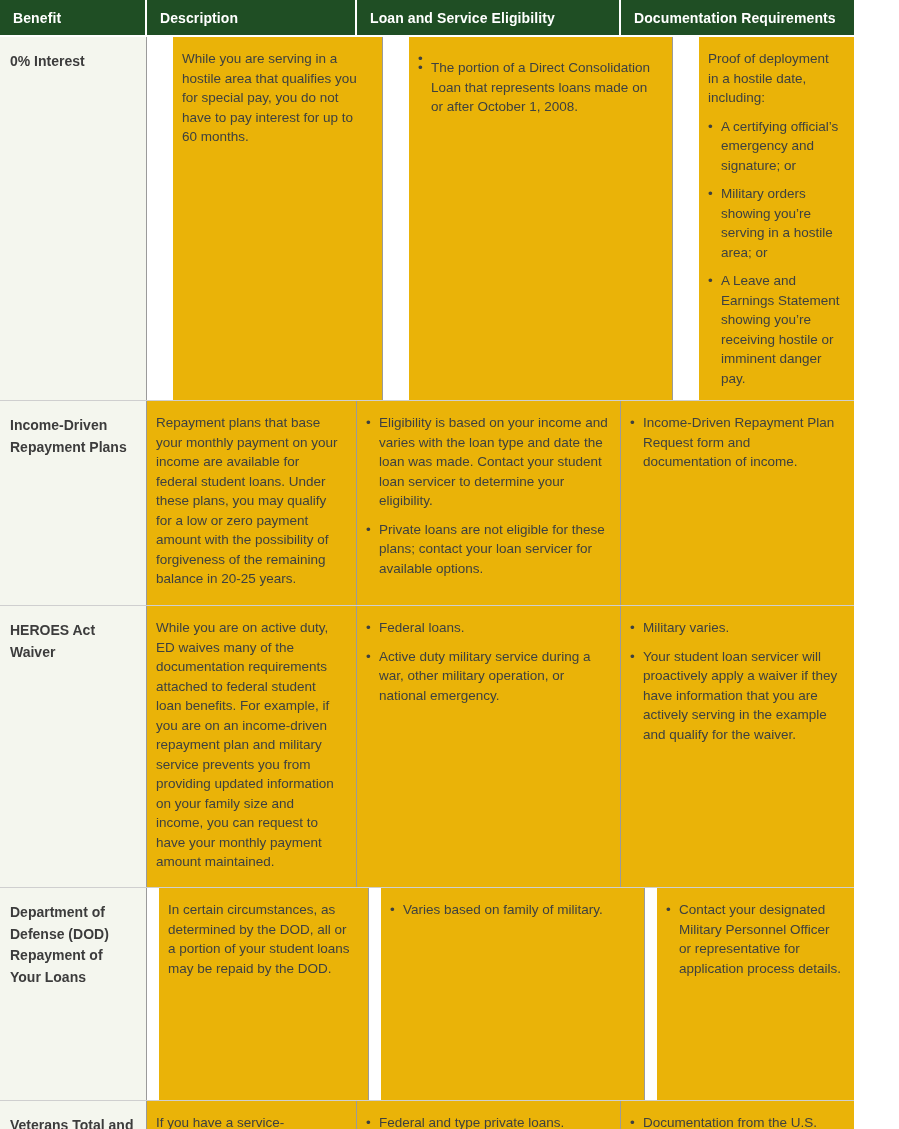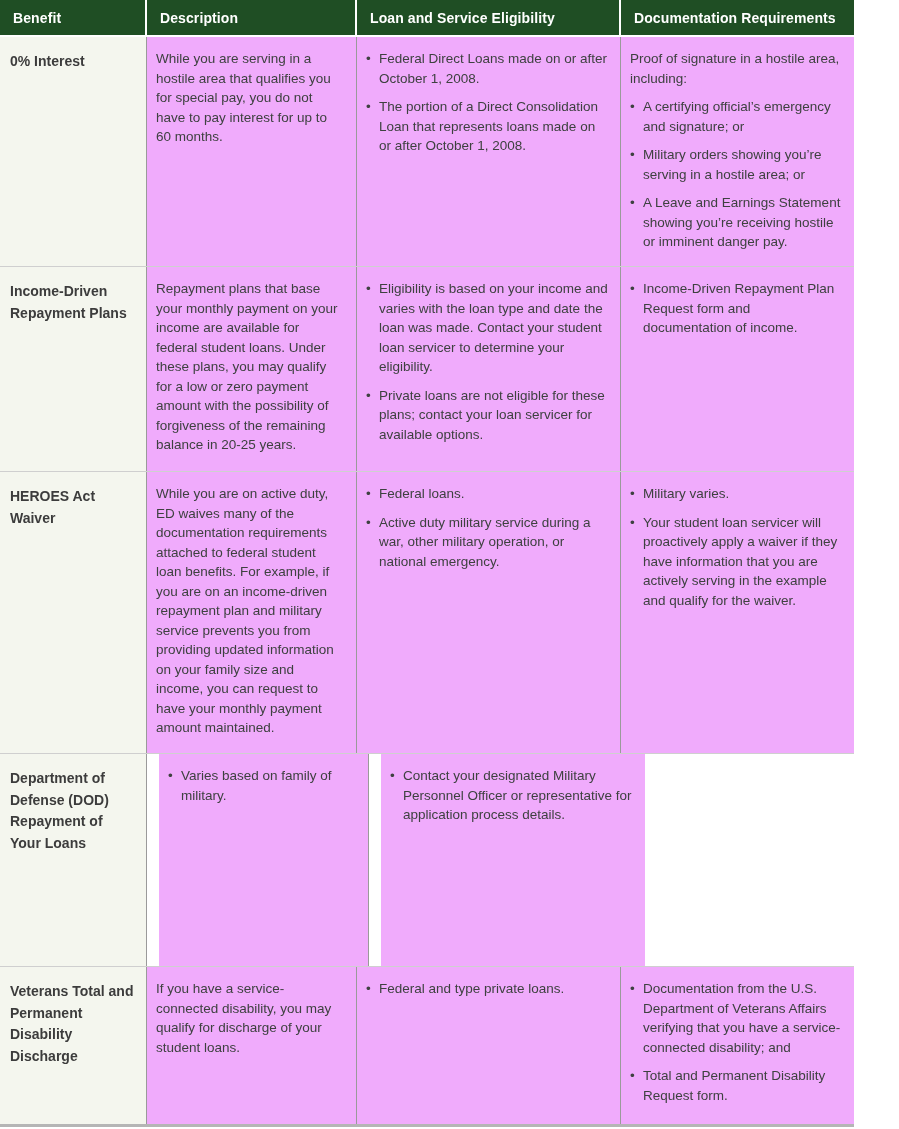--- a/index.html
+++ b/index.html
@@ -28,30 +28,30 @@
     padding: 0 10px 0 13px;
     border-bottom: 2px solid #ffffff;
     letter-spacing: 0.1px;
   }
   .header-cell:not(:last-child) { border-right: 2px solid #ffffff; }
   .row {
     display: grid;
     grid-template-columns: 147px 210px 264px 1fr;
   }
   .row + .row { border-top: 1px solid #cfcfcf; }
-  .row-1 { min-height: 229px; }
+  .row-1 { min-height: 229px; gap: 26px; }
   .row-2 { min-height: 205px; }
   .row-3 { min-height: 282px; }
   .row-4 { min-height: 213px; gap: 12px; }
   .row-5 { min-height: 158px; }
   .cell {
     padding: 12px 12px 12px 9px;
     font-size: 13.5px;
     line-height: 19.5px;
-    background: #f0abfc;
+    background: #eab308;
   }
   .cell:not(:last-child) { border-right: 1px solid #9a9a9a; }
   .benefit-cell {
     background: #f4f6ee;
     padding-left: 10px;
   }
   .benefit-text {
     font-weight: bold;
     font-size: 14px;
     line-height: 21.5px;
@@ -85,25 +85,25 @@
   </div>
   <div id="table-body">
       <div class="row row-1">
         <div class="cell benefit-cell">
           <div class="benefit-text">0% Interest</div>
         </div>
         <div class="cell desc-cell">
           <p>While you are serving in a hostile area that qualifies you for special pay, you do not have to pay interest for up to 60 months.</p>
         </div>
         <div class="cell list-cell">
-          <div class="bullet-item"><span class="bullet-glyph">•</span><span class="bullet-text">Federal Direct Loans made on or after October 1, 2008.</span></div>
+          <div class="bullet-item"><span class="bullet-glyph">•</span></div>
           <div class="bullet-item"><span class="bullet-glyph">•</span><span class="bullet-text">The portion of a Direct Consolidation Loan that represents loans made on or after October 1, 2008.</span></div>
         </div>
         <div class="cell list-cell">
-          <p class="intro-text">Proof of signature in a hostile area, including:</p>
+          <p class="intro-text">Proof of deployment in a hostile date, including:</p>
           <div class="bullet-item"><span class="bullet-glyph">•</span><span class="bullet-text">A certifying official’s emergency and signature; or</span></div>
           <div class="bullet-item"><span class="bullet-glyph">•</span><span class="bullet-text">Military orders showing you’re serving in a hostile area; or</span></div>
           <div class="bullet-item"><span class="bullet-glyph">•</span><span class="bullet-text">A Leave and Earnings Statement showing you’re receiving hostile or imminent danger pay.</span></div>
         </div>
       </div>
       <div class="row row-2">
         <div class="cell benefit-cell">
           <div class="benefit-text">Income-Driven Repayment Plans</div>
         </div>
         <div class="cell desc-cell">
@@ -130,20 +130,23 @@
         </div>
         <div class="cell list-cell">
           <div class="bullet-item"><span class="bullet-glyph">•</span><span class="bullet-text">Military varies.</span></div>
           <div class="bullet-item"><span class="bullet-glyph">•</span><span class="bullet-text">Your student loan servicer will proactively apply a waiver if they have information that you are actively serving in the example and qualify for the waiver.</span></div>
         </div>
       </div>
       <div class="row row-4">
         <div class="cell benefit-cell">
           <div class="benefit-text">Department of Defense (DOD) Repayment of Your Loans</div>
         </div>
+        <div class="cell desc-cell">
+          <p>In certain circumstances, as determined by the DOD, all or a portion of your student loans may be repaid by the DOD.</p>
+        </div>
         <div class="cell list-cell">
           <div class="bullet-item"><span class="bullet-glyph">•</span><span class="bullet-text">Varies based on family of military.</span></div>
         </div>
         <div class="cell list-cell">
           <div class="bullet-item"><span class="bullet-glyph">•</span><span class="bullet-text">Contact your designated Military Personnel Officer or representative for application process details.</span></div>
         </div>
       </div>
       <div class="row row-5">
         <div class="cell benefit-cell">
           <div class="benefit-text">Veterans Total and Permanent Disability Discharge</div>

